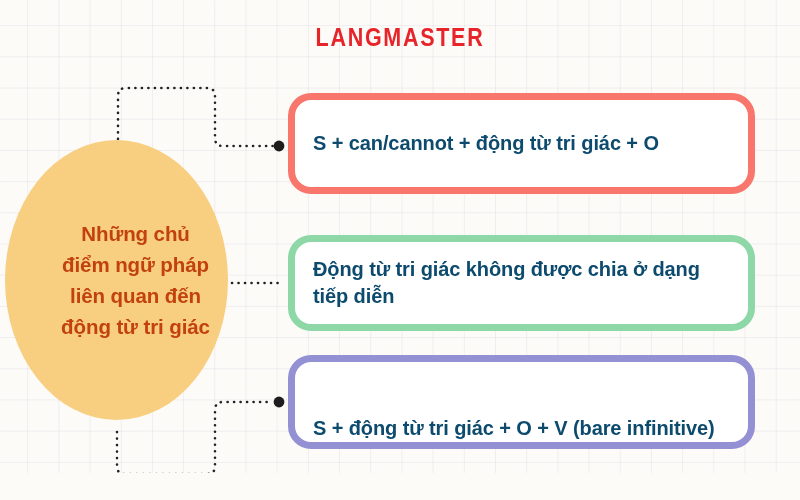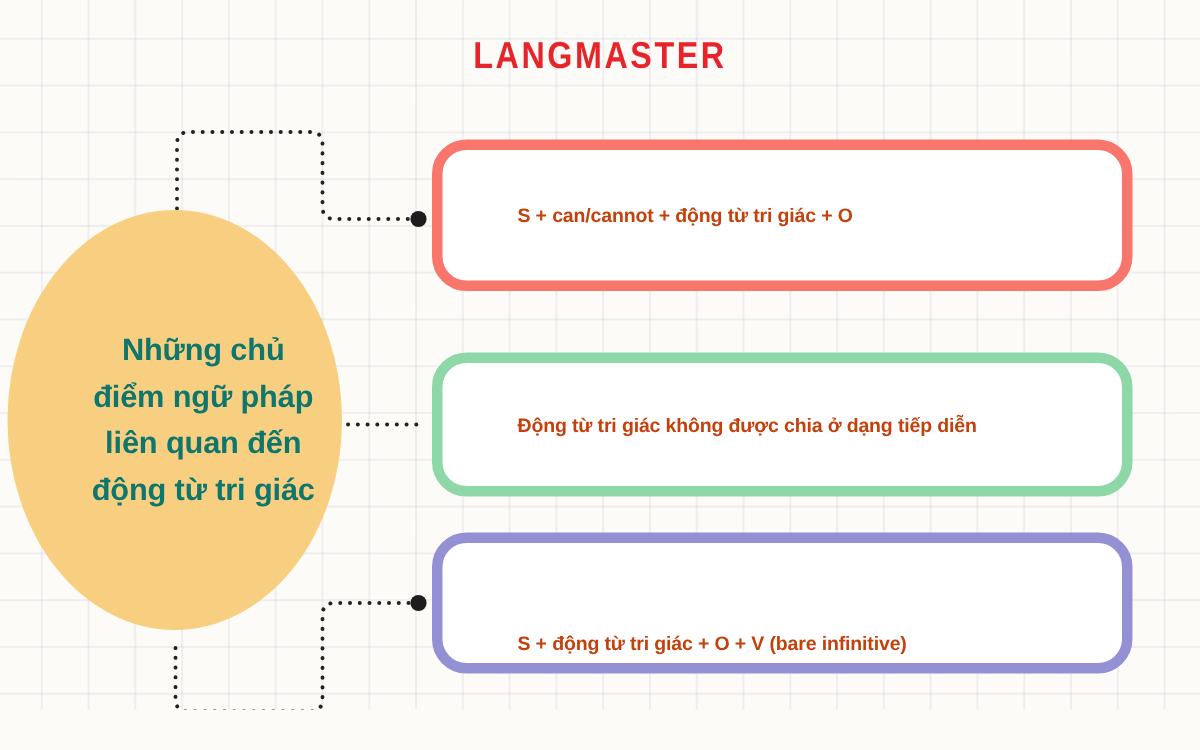--- a/index.html
+++ b/index.html
@@ -53,21 +53,21 @@
     display: flex;
     align-items: center;
     justify-content: center;
   }
   #oval-label {
     width: 150px;
     text-align: center;
     font-size: 20.5px;
     line-height: 31px;
     font-weight: 700;
-    color: #0f766e;
+    color: #c2410c;
     letter-spacing: -0.1px;
     margin-left: 38px;
   }
   
   #connectors {
     position: absolute;
     left: 0;
     top: 0;
     width: 800px;
     height: 500px;
@@ -82,29 +82,28 @@
     background: #ffffff;
     border-style: solid;
     border-width: 7px;
     border-radius: 23px;
     display: flex;
     align-items: center;
   }
   .card-text {
     padding-left: 18px;
     padding-right: 16px;
-    font-size: 13px;
+    font-size: 20px;
     line-height: 27px;
     font-weight: 700;
-    color: #c2410c;
+    color: #0c4a6e;
     letter-spacing: -0.1px;
-    margin-left: 32px;
   }
   #card-1 { top: 93px;  height: 101px; border-color: #f8766c; }
-  #card-2 { top: 235px; height: 96px;  border-color: #8ed8a8; text-align: right; }
+  #card-2 { top: 235px; height: 96px;  border-color: #8ed8a8; }
   #card-3 { top: 355px; height: 94px;  border-color: #9490d4; align-items: flex-end; }
 </style>
 </head>
 <body>
 
 <div id="stage">
 
   <div id="brand">LANGMASTER</div>
 
   <svg id="connectors" viewBox="0 0 800 500" xmlns="http://www.w3.org/2000/svg">

